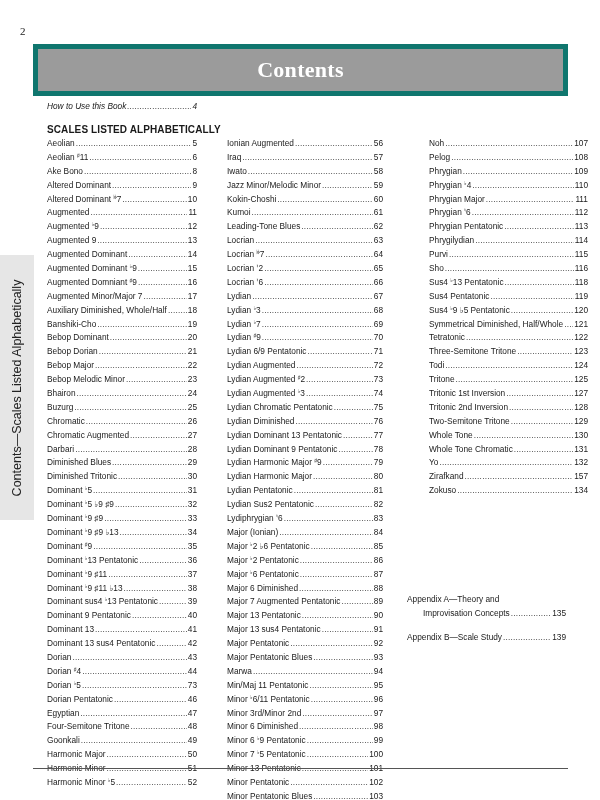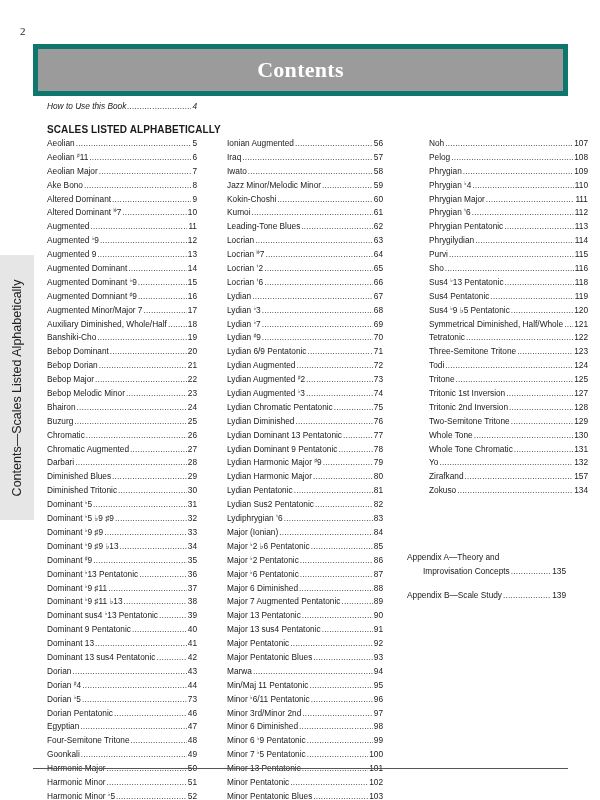--- a/index.html
+++ b/index.html
@@ -27,21 +27,21 @@
   .col.c1 { left: 47px; width: 150px; }
   .col.c2 { left: 227px; width: 156px; }
   .col.c3 { left: 429px; width: 159px; }
   .entry { display: flex; align-items: baseline; height: 13.9px; line-height: 13.9px; white-space: nowrap; }
   .entry .name { flex: 0 0 auto; }
   .entry .name sup { font-size: 5.5px; vertical-align: 3px; line-height: 0; }
   .entry .leader { flex: 1 1 auto; overflow: hidden; color: #444; margin: 0 1px; }
   .entry .leader::before { content: "....................................................................................................................................................."; letter-spacing: 0.2px; }
   .entry .pg { flex: 0 0 auto; text-align: right; }
   .appendix { position: absolute; left: 407px; width: 159px; font-size: 8.3px; }
-  .appendix .line1 { height: 13.9px; line-height: 13.9px; }
+  .appendix .line1 { height: 13.9px; line-height: 13.9px; margin-top: 42px; }
   .appendix .entry.indent .name { padding-left: 16px; }
   .bottom-rule { position: absolute; left: 33px; top: 768px; width: 535px; height: 0; border-top: 1.5px solid #555; }
 </style>
 </head>
 <body>
 
 <div class="page-number">2</div>
 
 <div class="header-bar">
   <span class="header-title">Contents</span>
@@ -62,25 +62,20 @@
 <div class="col c1">
     <div class="entry">
       <span class="name"><span>Aeolian</span></span>
       <span class="leader"></span>
       <span class="pg">5</span>
     </div>
     <div class="entry">
       <span class="name"><span>Aeolian </span><sup>♯</sup><span>11</span></span>
       <span class="leader"></span>
       <span class="pg">6</span>
-    </div>
-    <div class="entry">
-      <span class="name"><span>Aeolian Major</span></span>
-      <span class="leader"></span>
-      <span class="pg">7</span>
     </div>
     <div class="entry">
       <span class="name"><span>Ake Bono</span></span>
       <span class="leader"></span>
       <span class="pg">8</span>
     </div>
     <div class="entry">
       <span class="name"><span>Altered Dominant</span></span>
       <span class="leader"></span>
       <span class="pg">9</span>

